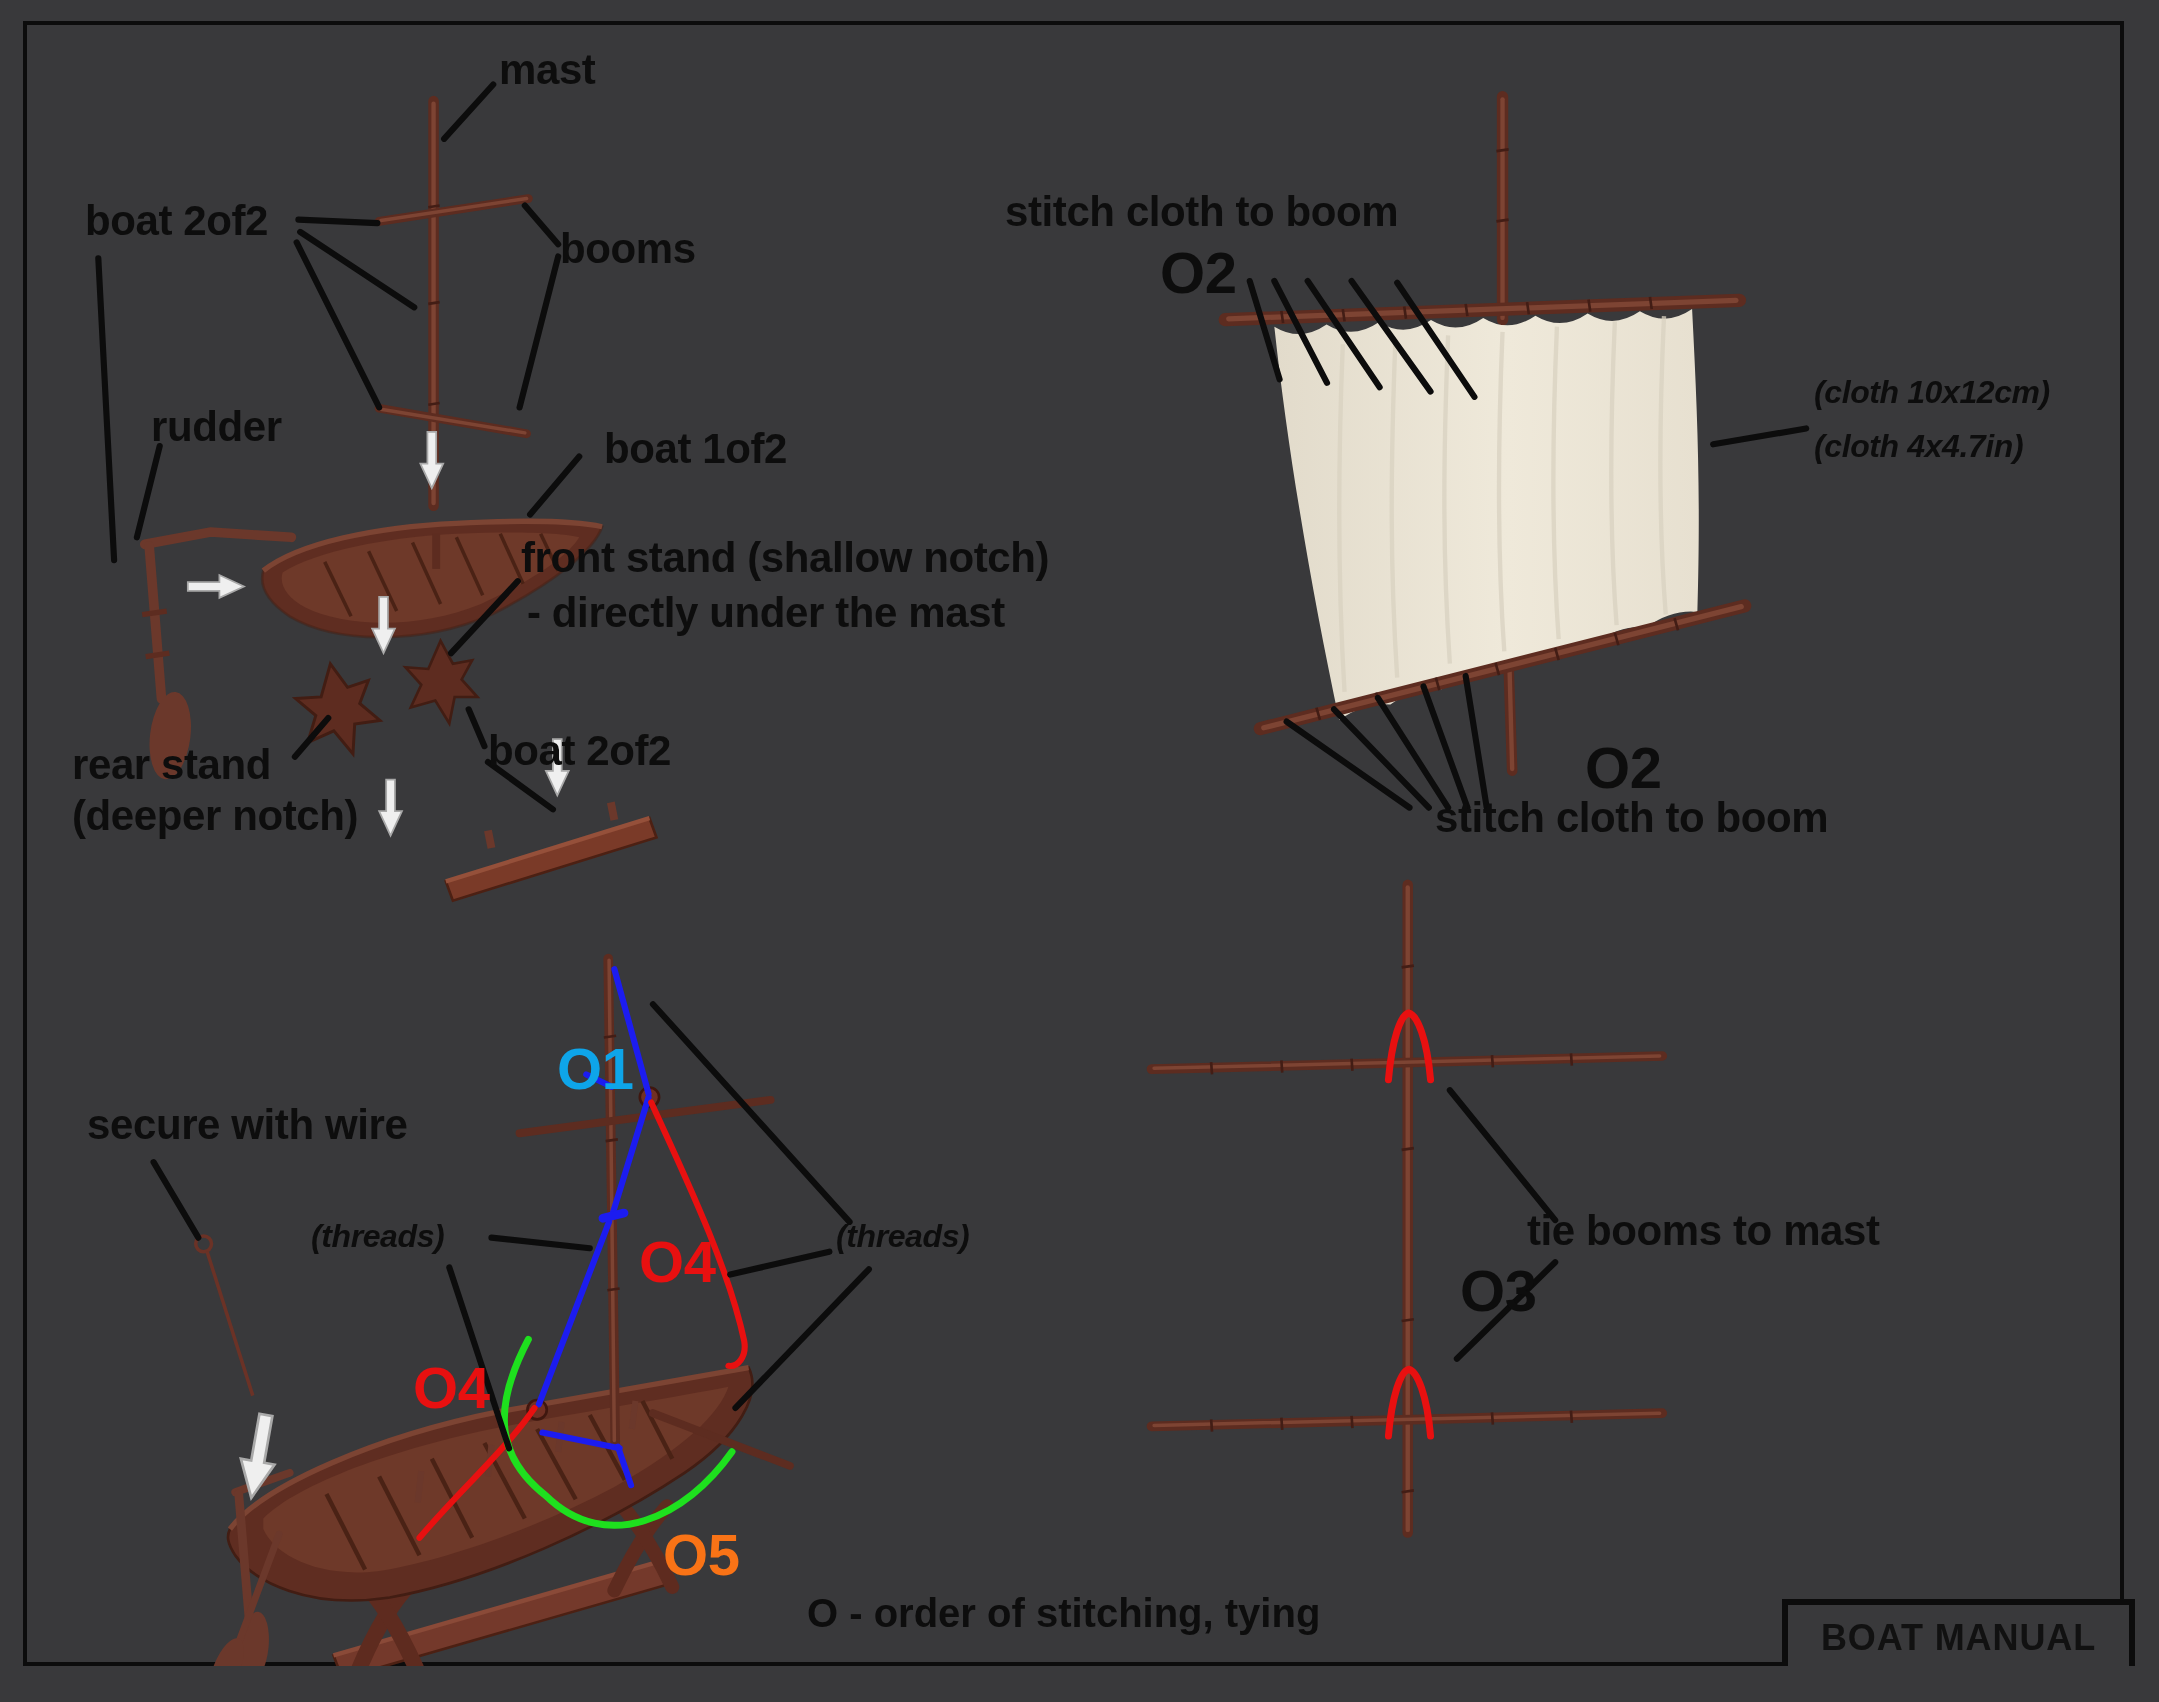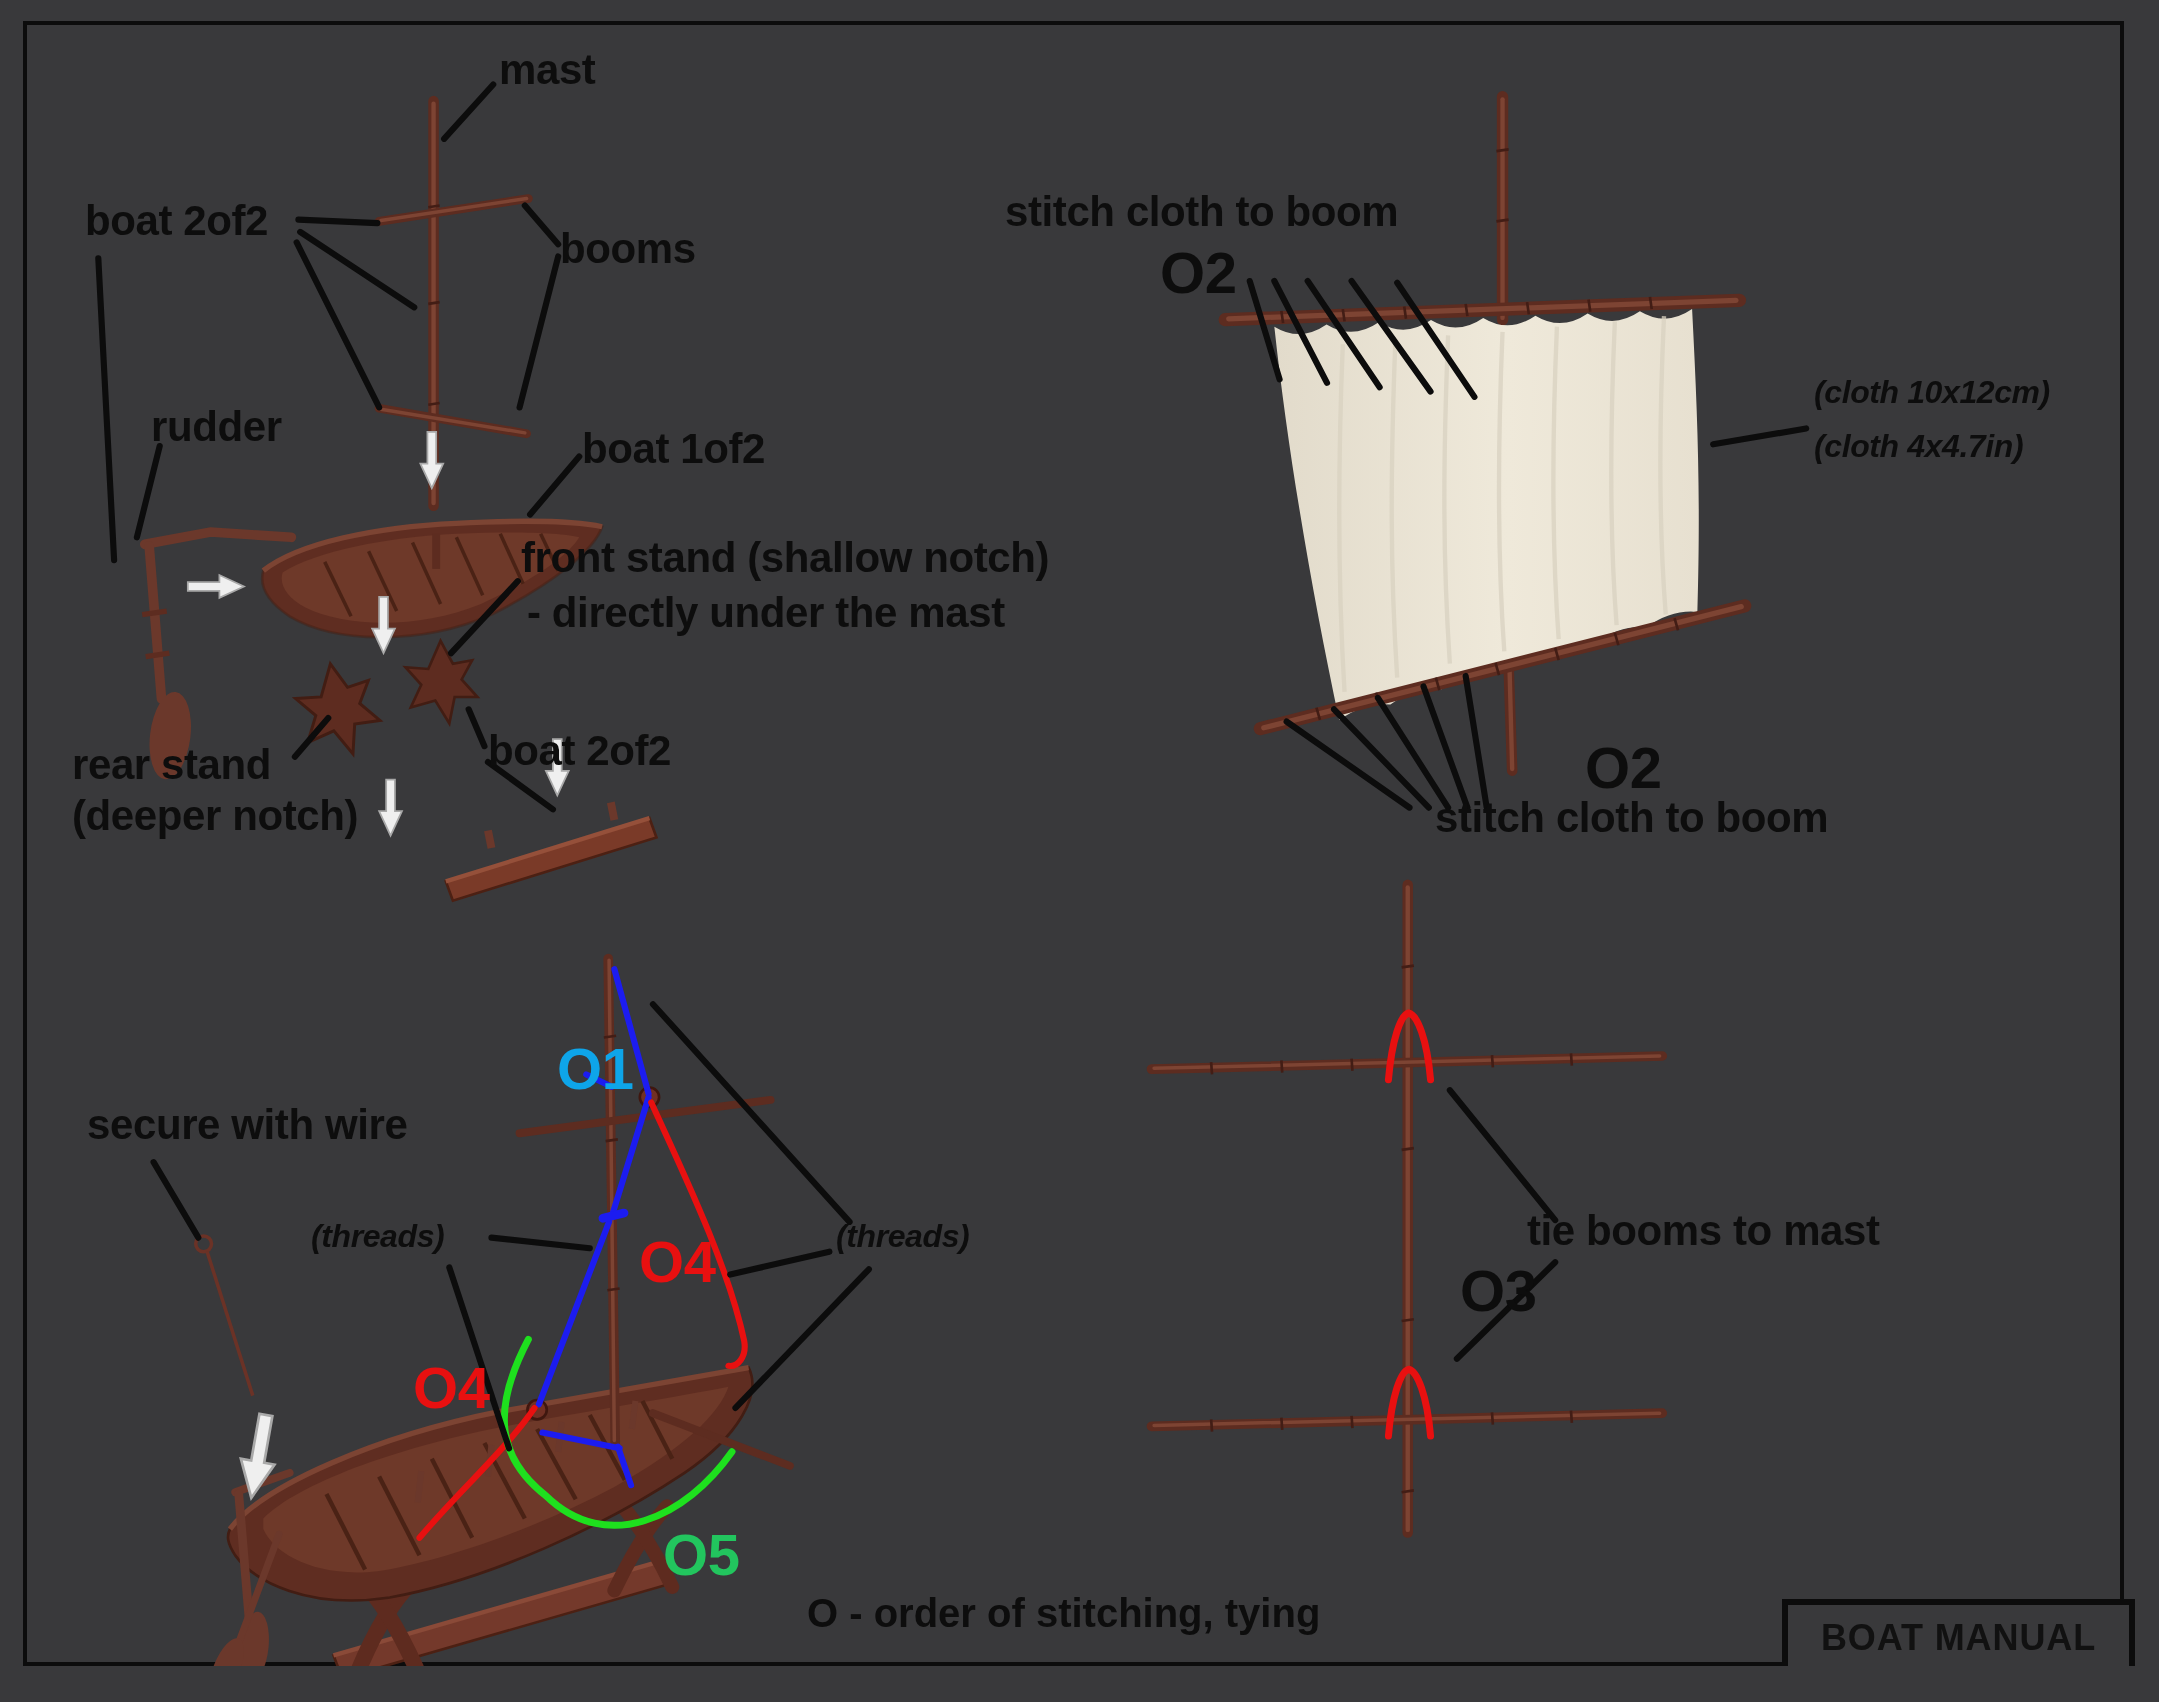--- a/index.html
+++ b/index.html
@@ -7,21 +7,21 @@
           font-family:"Liberation Sans",sans-serif;}
   #frame{position:absolute;left:23px;top:21px;width:2101px;height:1645px;
          border:4.4px solid #0c0c0c;box-sizing:border-box;}
   svg.scene{position:absolute;left:0;top:0;}
   .label{position:absolute;font-weight:bold;font-size:42px;color:#0d0d0d;
          white-space:nowrap;letter-spacing:-0.4px;line-height:1.0;}
   .label.small{font-size:32px;}
   .label.italic{font-style:italic;}
   .label.blue{color:#0ea5e9;margin-left:20px;}
   .label.red{color:#e81010;}
-  .label.green{color:#22c55e;}
+  .label.green{color:#f97316;}
   .label.o{font-size:58px;}
   #manual-box{position:absolute;left:1782px;top:1599px;width:353px;height:77px;
     border:6.1px solid #0c0c0c;box-sizing:border-box;background:#39393b;
     display:flex;align-items:center;justify-content:center;
     font-weight:bold;font-size:36px;color:#111;letter-spacing:0.9px;}
   #order-note{position:absolute;left:807px;top:1591px;font-weight:bold;font-size:40px;color:#0d0d0d;text-align:right;}
 </style>
 </head>
 <body>
 
@@ -313,21 +313,21 @@
         <line x1="1772" y1="1390" x2="1652" y2="1242"></line>
         <line x1="1772" y1="1438" x2="1660" y2="1548"></line>
       </g>
     </g>
   </svg>
 
   <div class="label" style="left:499px;top:49px;">mast</div>
   <div class="label" style="left:85px;top:200px;">boat 2of2</div>
   <div class="label" style="left:560px;top:228px;">booms</div>
   <div class="label" style="left:151px;top:406px;">rudder</div>
-  <div class="label" style="left:582px;top:428px;">boat 1of2</div>
+  <div class="label" style="left:604px;top:428px;">boat 1of2</div>
   <div class="label" style="left:521px;top:537px;">front stand (shallow notch)</div>
   <div class="label" style="left:527px;top:592px;">- directly under the mast</div>
   <div class="label" style="left:72px;top:744px;">rear stand</div>
   <div class="label" style="left:72px;top:795px;">(deeper notch)</div>
   <div class="label" style="left:488px;top:730px;">boat 2of2</div>
 
   <div class="label" style="left:1005px;top:191px;">stitch cloth to boom</div>
   <div class="label o" style="left:1160px;top:244px;">O2</div>
   <div class="label italic small" style="left:1814px;top:376px;">(cloth 10x12cm)</div>
   <div class="label italic small" style="left:1814px;top:430px;">(cloth 4x4.7in)</div>

